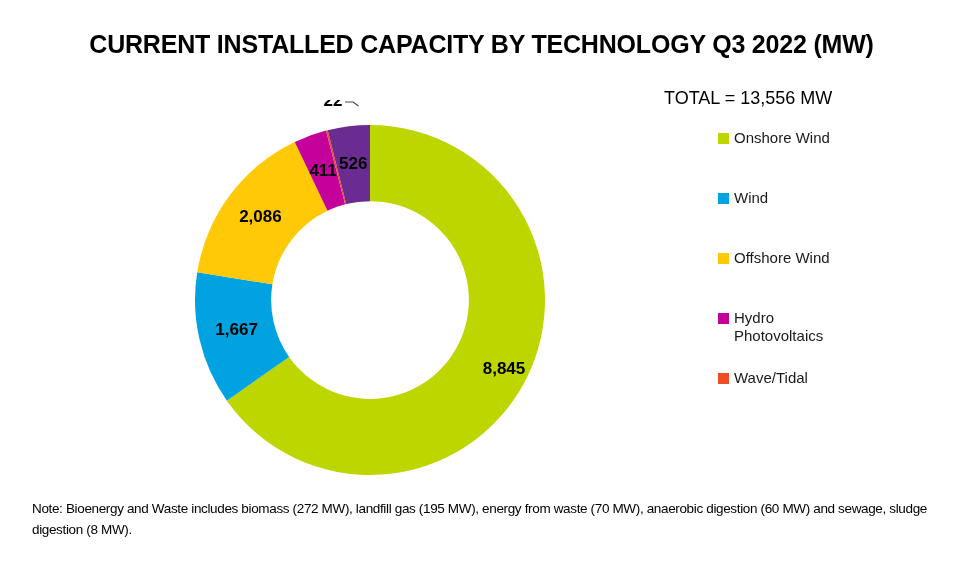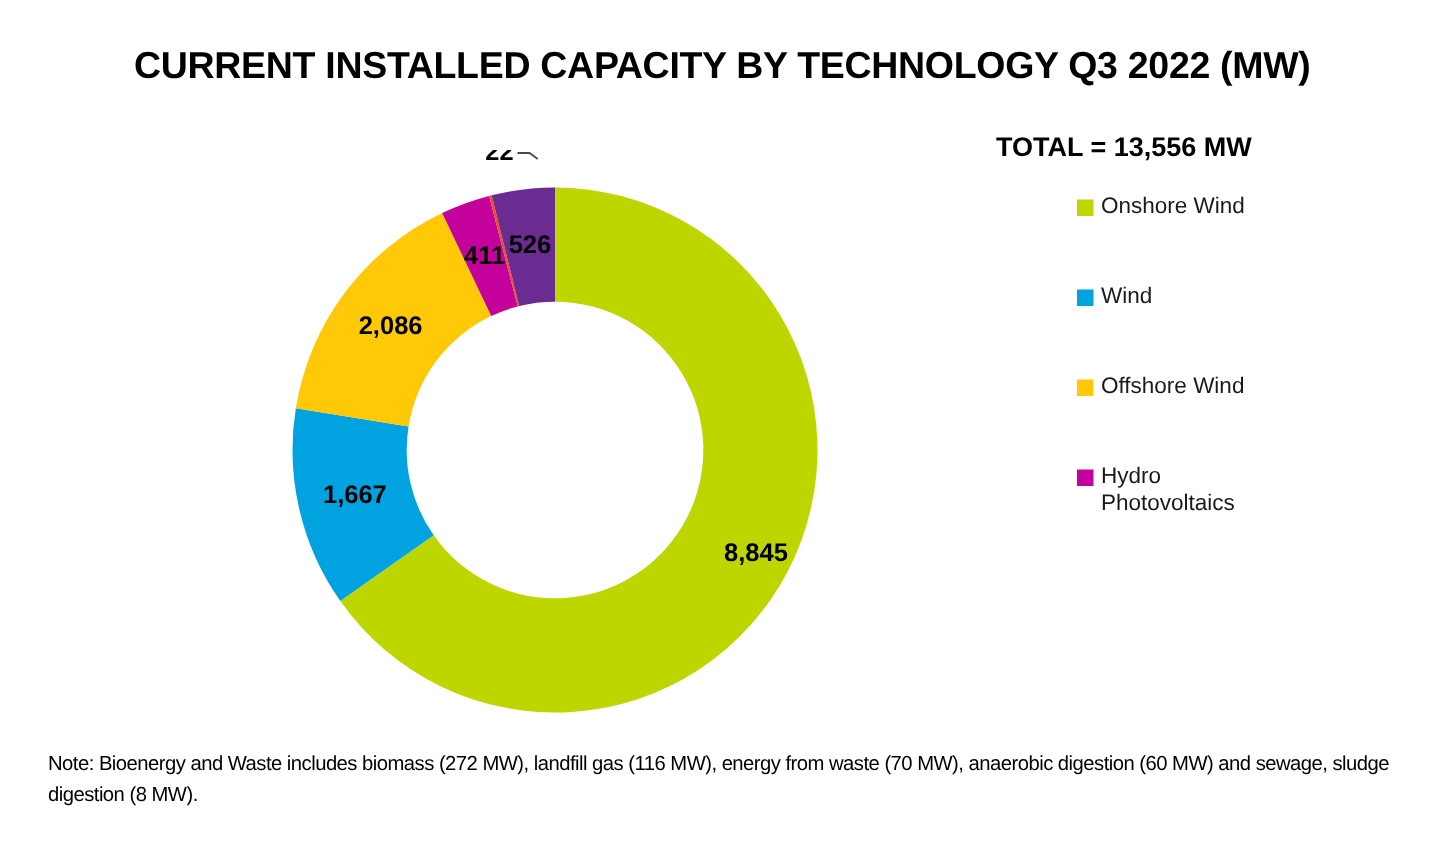--- a/index.html
+++ b/index.html
@@ -53,21 +53,21 @@
   }
 
   #legend-block {
     position: absolute;
     left: 664px;
     top: 88px;
     width: 290px;
   }
   #legend-total {
     font-size: 18px;
-    font-weight: bold;
+    font-weight: normal;
     color: #000;
     margin: 0 0 20px 0;
     white-space: nowrap;
   }
   .legend-list {
     margin: 0;
     padding: 0;
     list-style: none;
     margin-left: 54px;
   }
@@ -145,16 +145,20 @@
       </li>
       <li class="legend-item">
         <span class="legend-swatch" style="background: rgb(255, 201, 7);"></span>
         <span class="legend-label">Offshore Wind</span>
       </li>
       <li class="legend-item">
         <span class="legend-swatch" style="background: rgb(196, 1, 155);"></span>
         <span class="legend-label">Hydro
 Photovoltaics</span>
       </li>
+      <li class="legend-item">
+        <span class="legend-swatch" style="background: rgb(238, 78, 34);"></span>
+        <span class="legend-label">Wave/Tidal</span>
+      </li>
     </ul>
 </div>
 
-<div id="footnote">Note: Bioenergy and Waste includes biomass (272 MW), landfill gas (116 MW), energy from waste (70 MW), anaerobic digestion (60 MW) and sewage, sludge digestion (8 MW).</div>
+<div id="footnote">Note: Bioenergy and Waste includes biomass (272 MW), landfill gas (195 MW), energy from waste (70 MW), anaerobic digestion (60 MW) and sewage, sludge digestion (8 MW).</div>
 
 </body></html>

